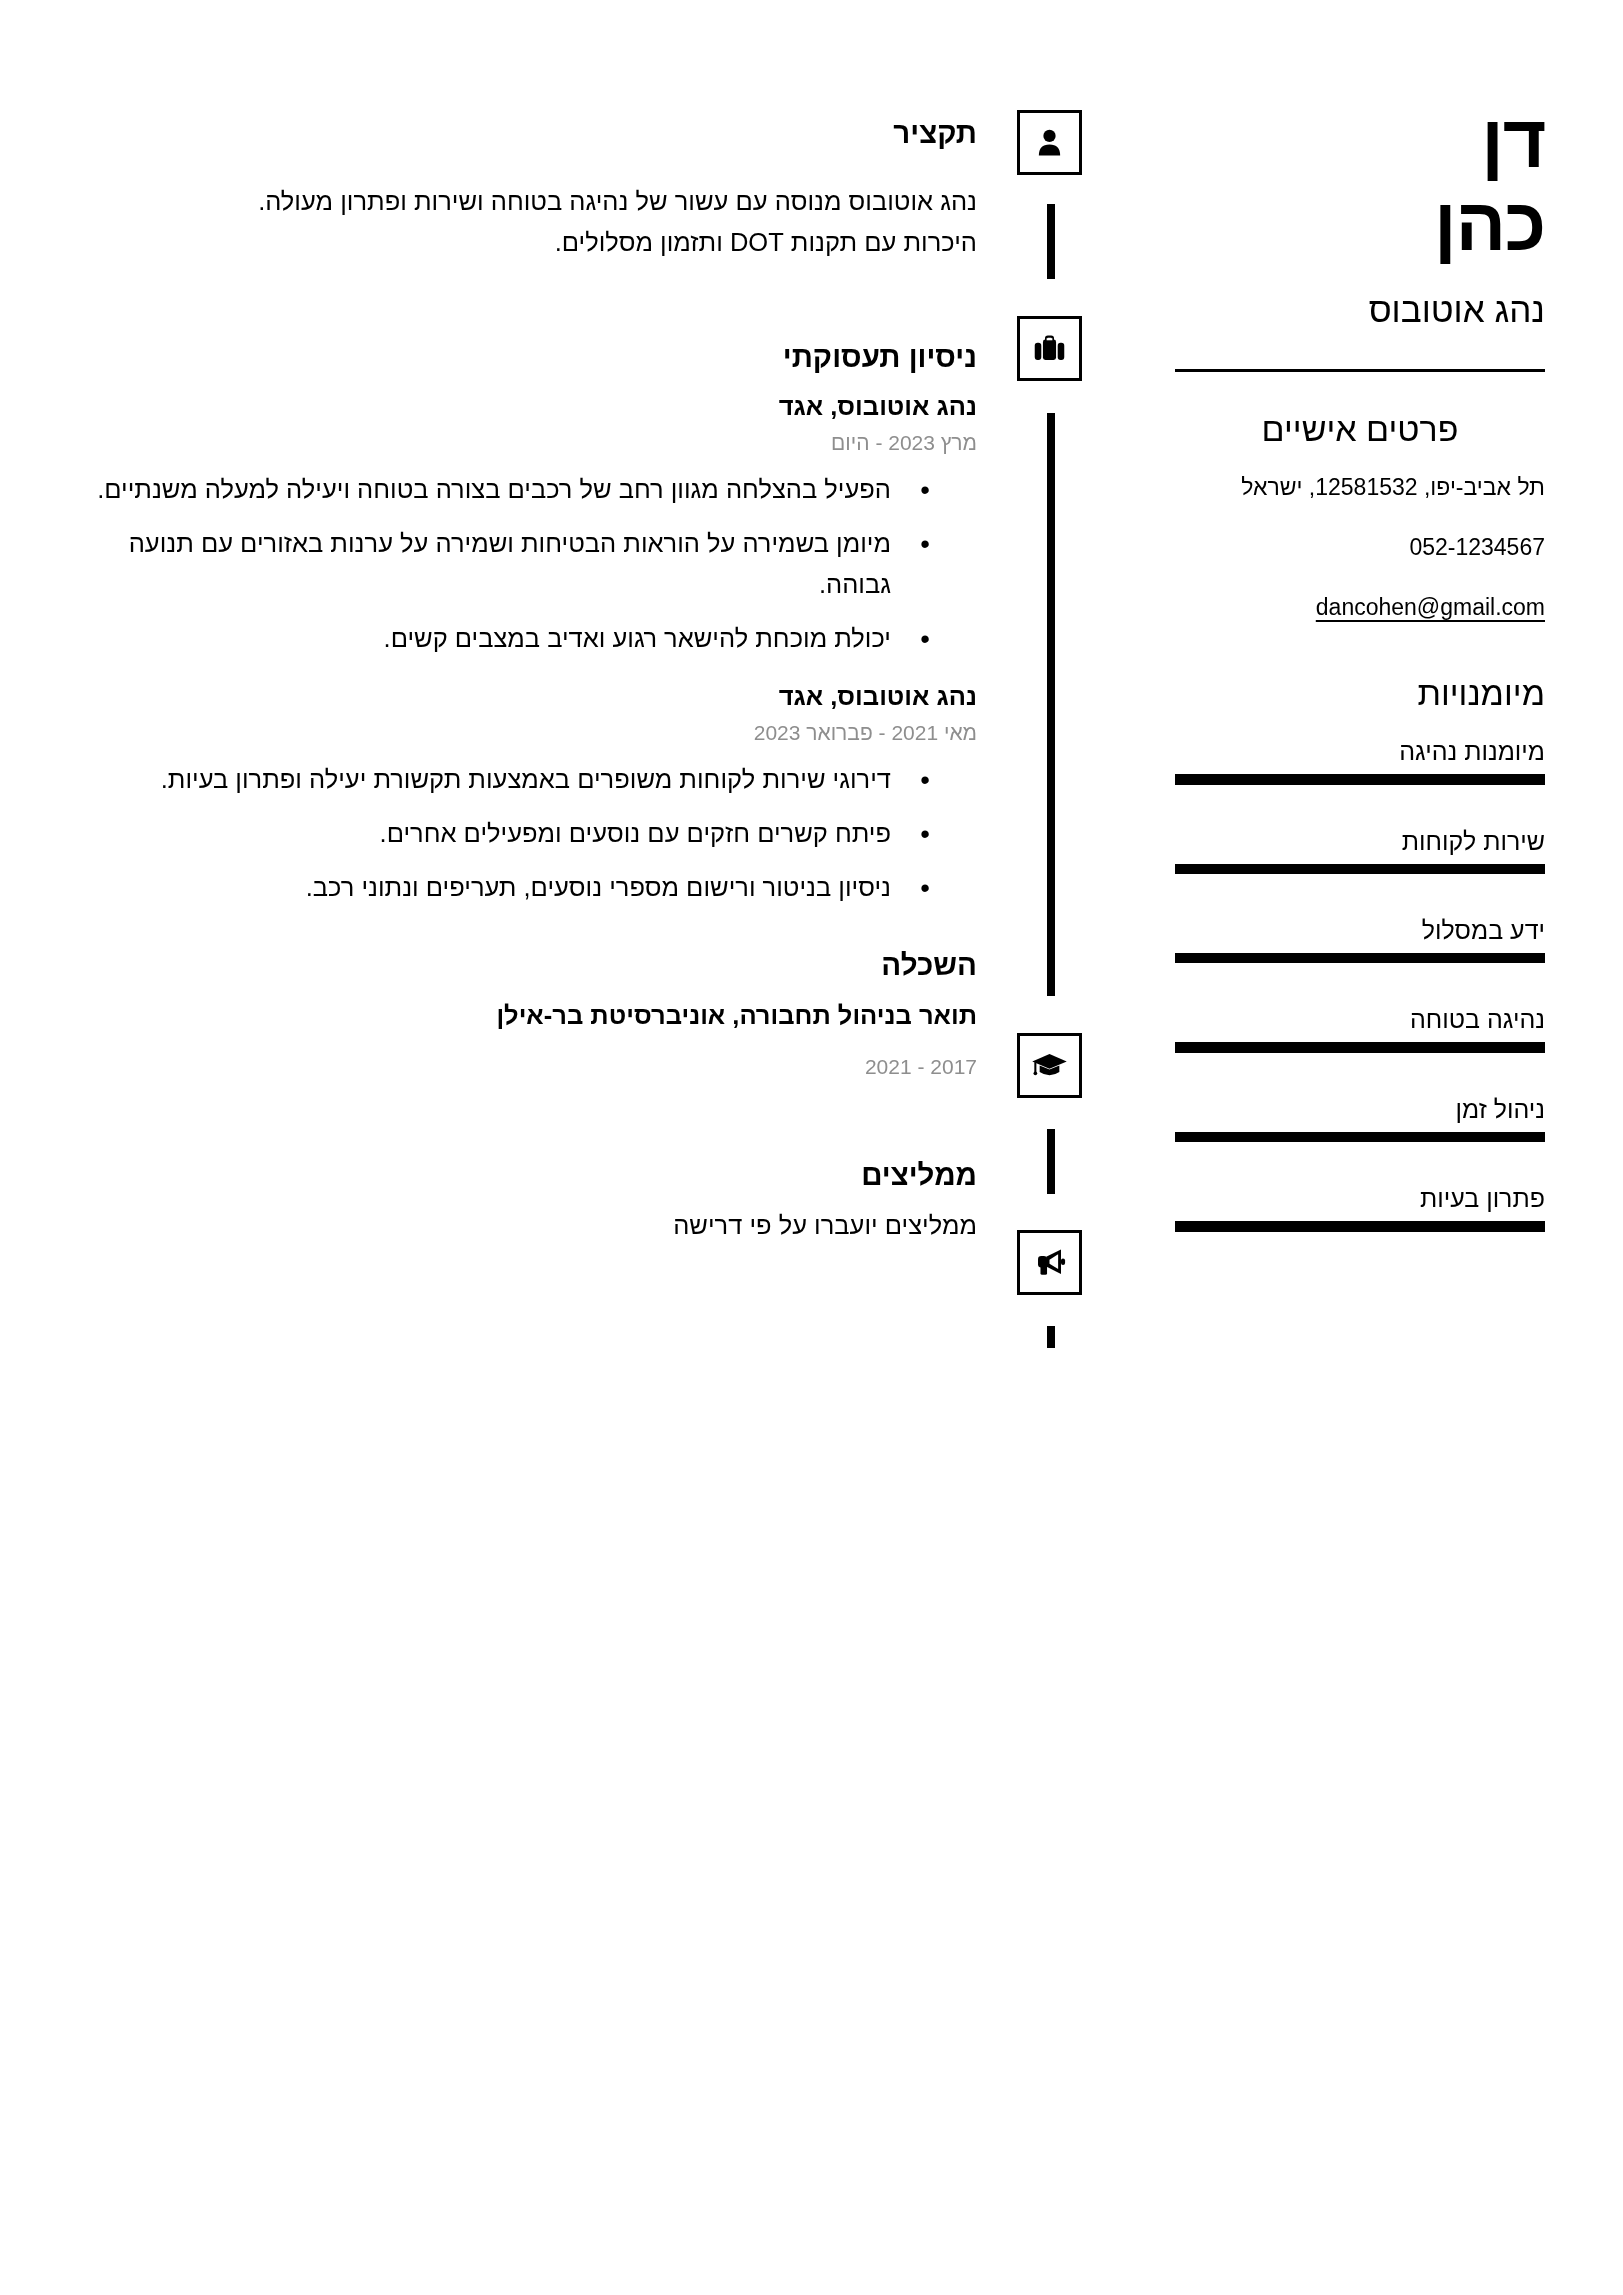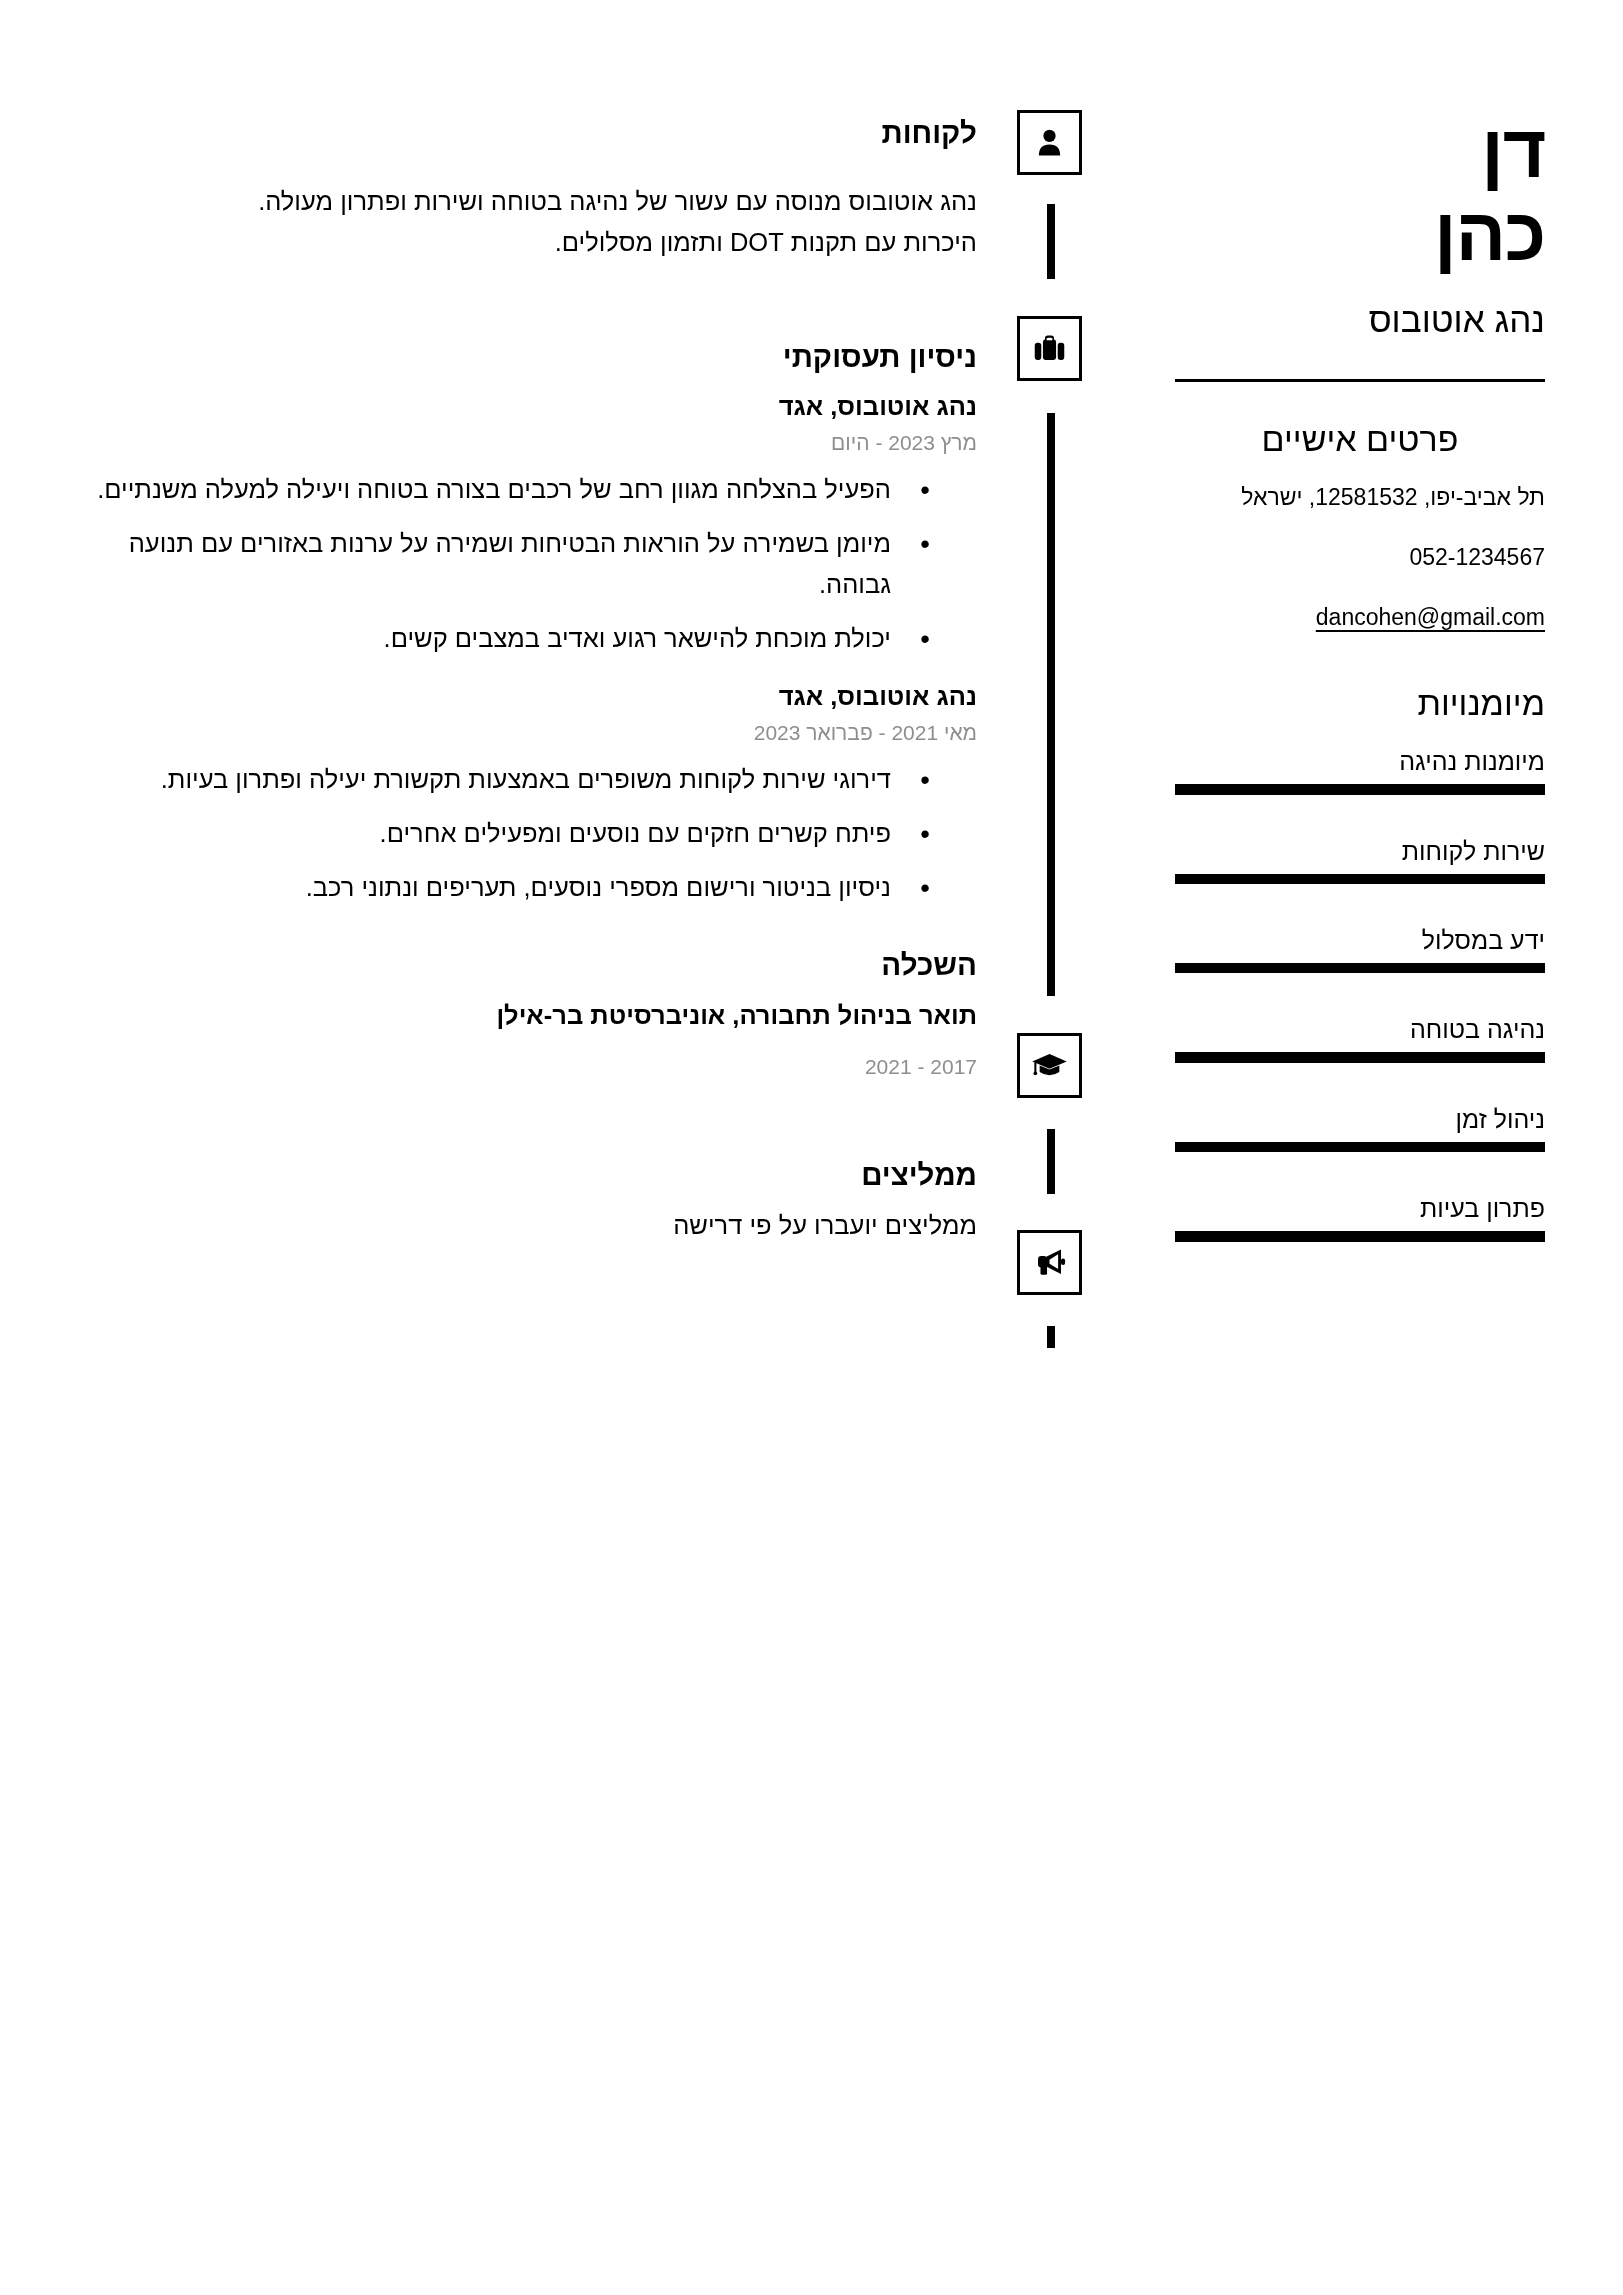--- a/index.html
+++ b/index.html
@@ -5,21 +5,21 @@
   * { margin:0; padding:0; box-sizing:border-box; }
   html,body { background:#ffffff; }
   body {
     width:1623px; height:2295px; position:relative;
     font-family:"Liberation Sans","DejaVu Sans",sans-serif;
     color:#000; direction:rtl;
   }
   .page { position:absolute; inset:0; background:#fff; }
 
   
-  .sidebar { position:absolute; top:10px; right:78px; width:370px; text-align:right; }
+  .sidebar { position:absolute; top:0; right:78px; width:370px; text-align:right; }
   .name { margin-top:100px; font-size:75px; font-weight:700; line-height:1.1; letter-spacing:-1.3px; }
   .person-title { margin-top:23.6px; font-size:35px; font-weight:400; line-height:1.2; }
   .divider { margin-top:38px; height:3.9px; background:#000; width:100%; }
   .h-side { font-size:34px; font-weight:400; line-height:1.2; }
   .details-header { margin-top:37px;text-align:center; }
   .contact-line { font-size:23px; line-height:1.35; }
   .contact-address { margin-top:22px; }
   .contact-phone { margin-top:29px; }
   .contact-email { margin-top:29px; }
   .contact-email a { color:#000; text-decoration:underline; text-decoration-thickness:2px; text-underline-offset:4.6px; }
@@ -179,21 +179,21 @@
           <rect x="78" y="40" width="10" height="16" rx="5" fill="#000"></rect>
         </svg>
       </span>
     </div>
     <div class="connector conn-stub"></div>
   </div>
 
   <main class="main">
 
     <section>
-      <h2 class="h-main summary-header">לקוחות</h2>
+      <h2 class="h-main summary-header">תקציר</h2>
       <div class="summary-text">
         <div>נהג אוטובוס מנוסה עם עשור של נהיגה בטוחה ושירות ופתרון מעולה.</div>
         <div>היכרות עם תקנות DOT ותזמון מסלולים.</div>
       </div>
     </section>
 
     <section>
       <h2 class="h-main experience-header">ניסיון תעסוקתי</h2>
 
       <div class="job job-1">

